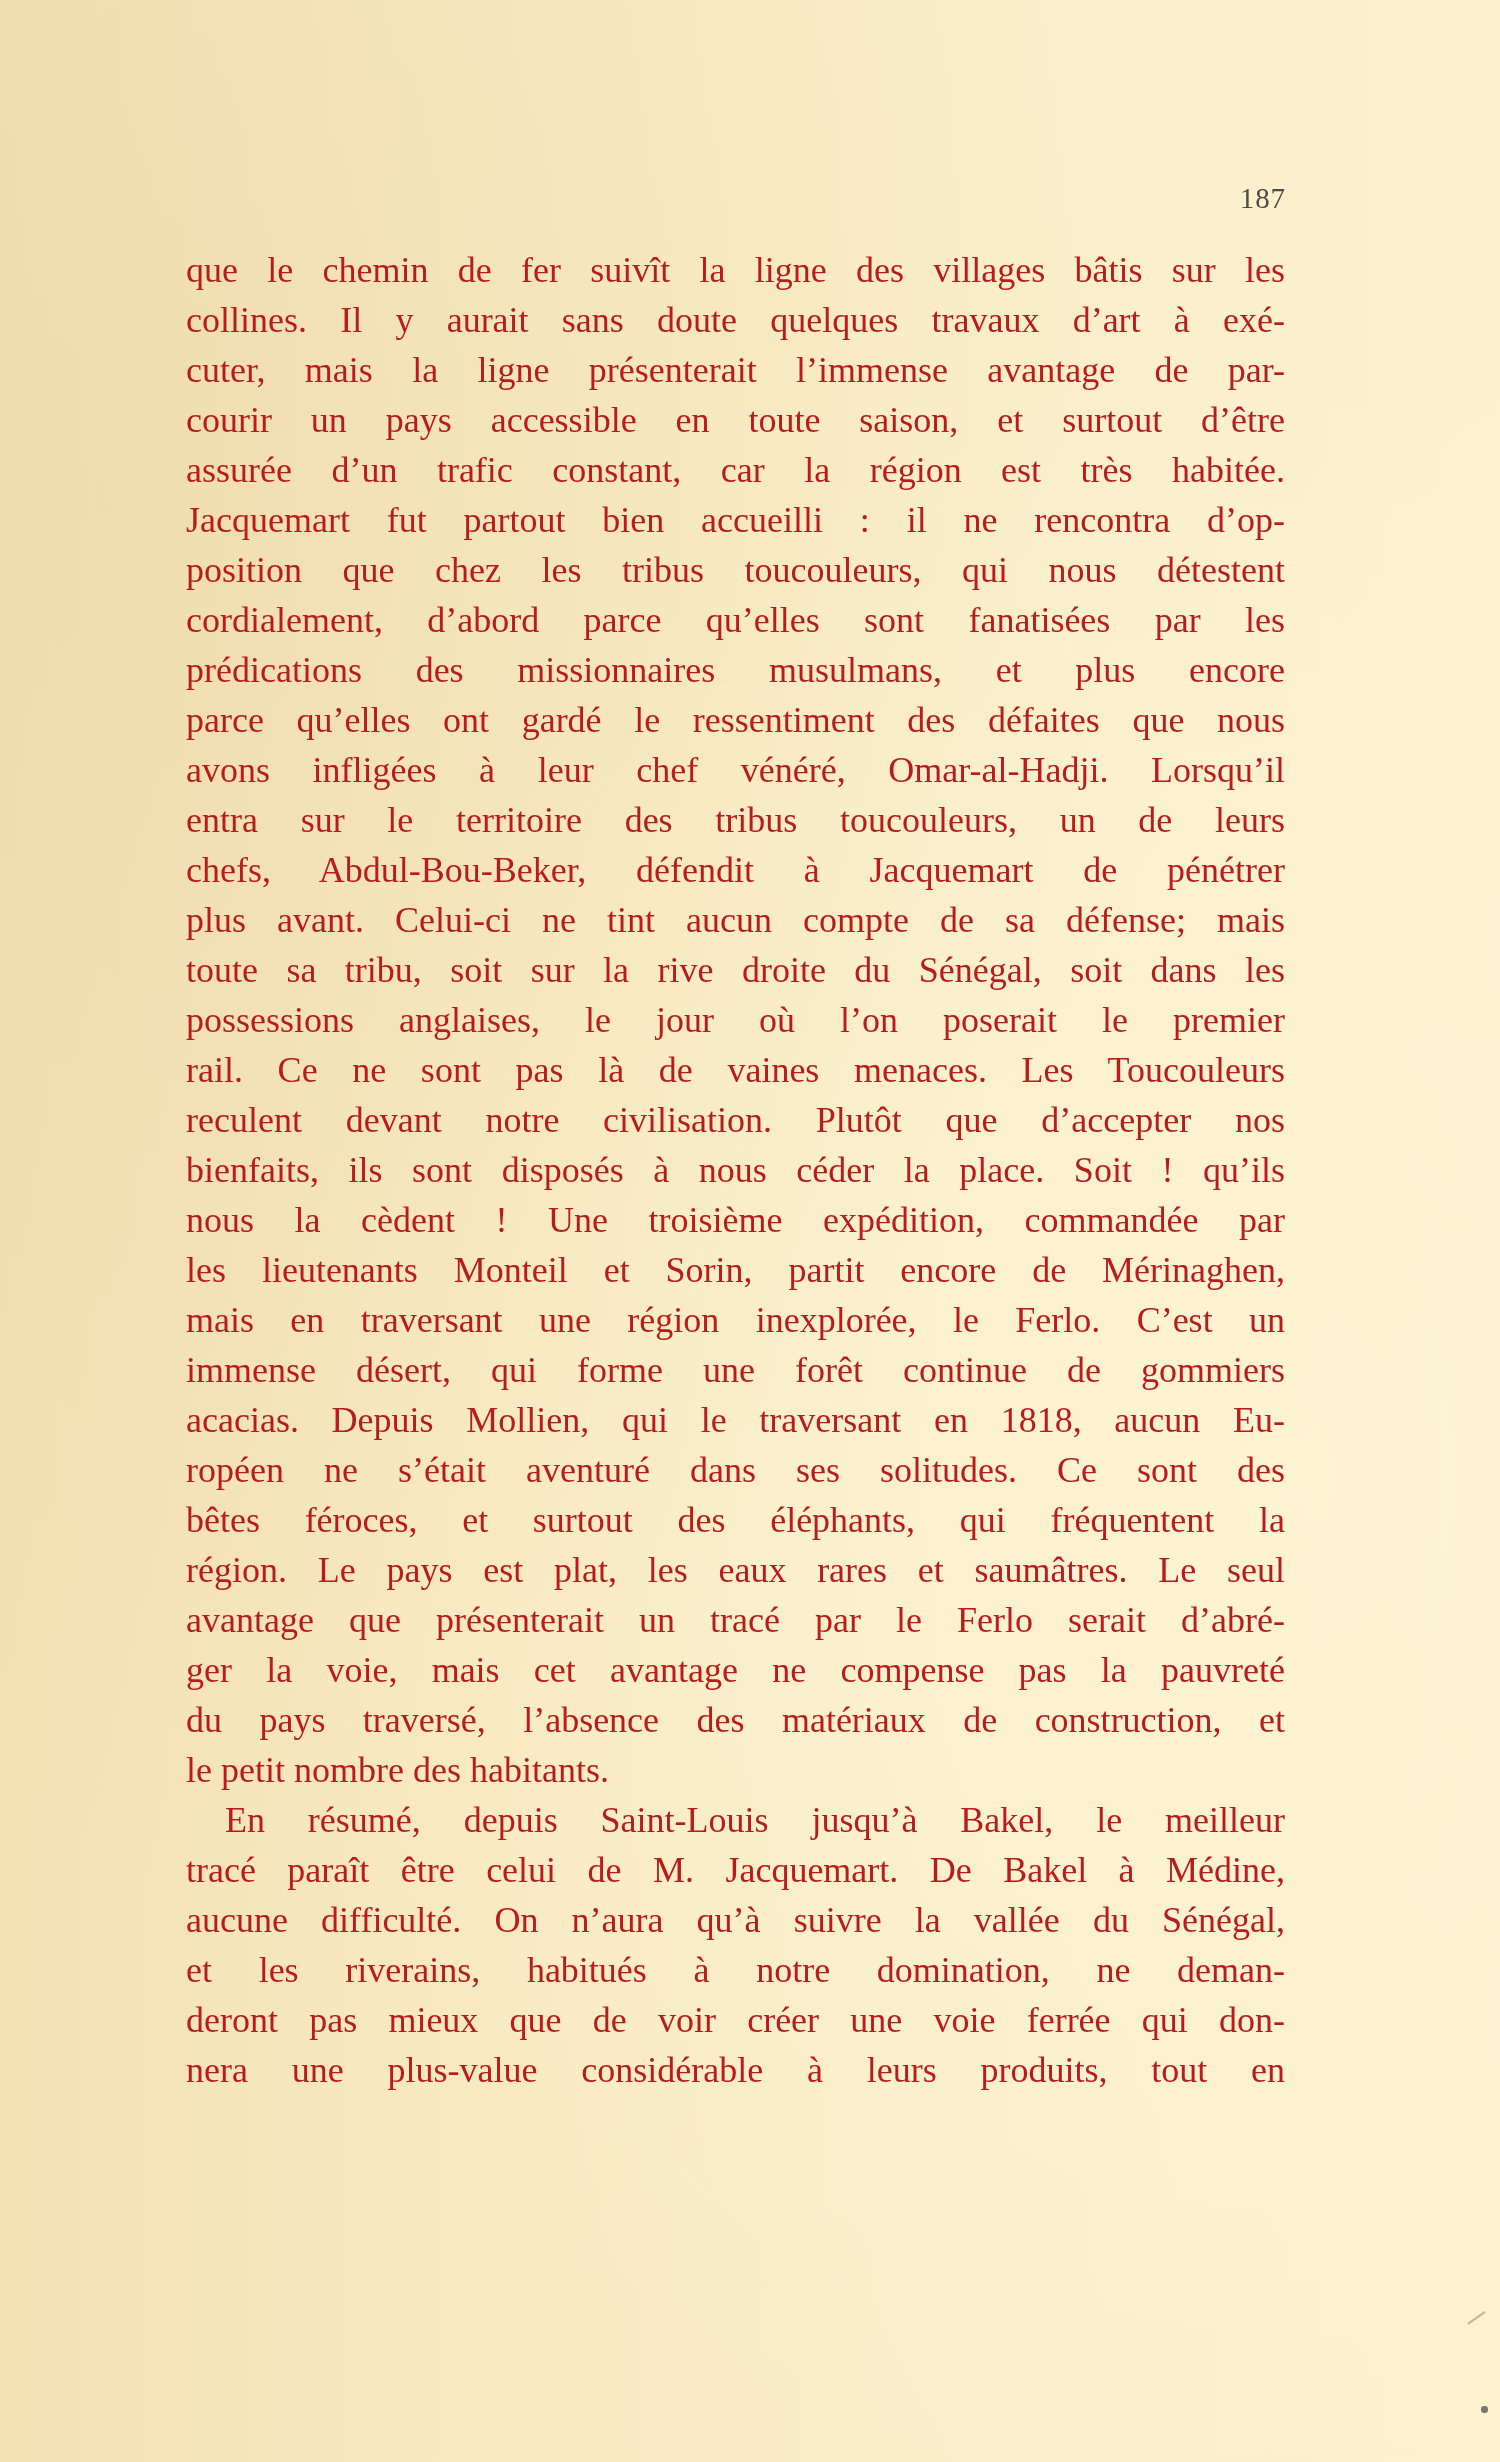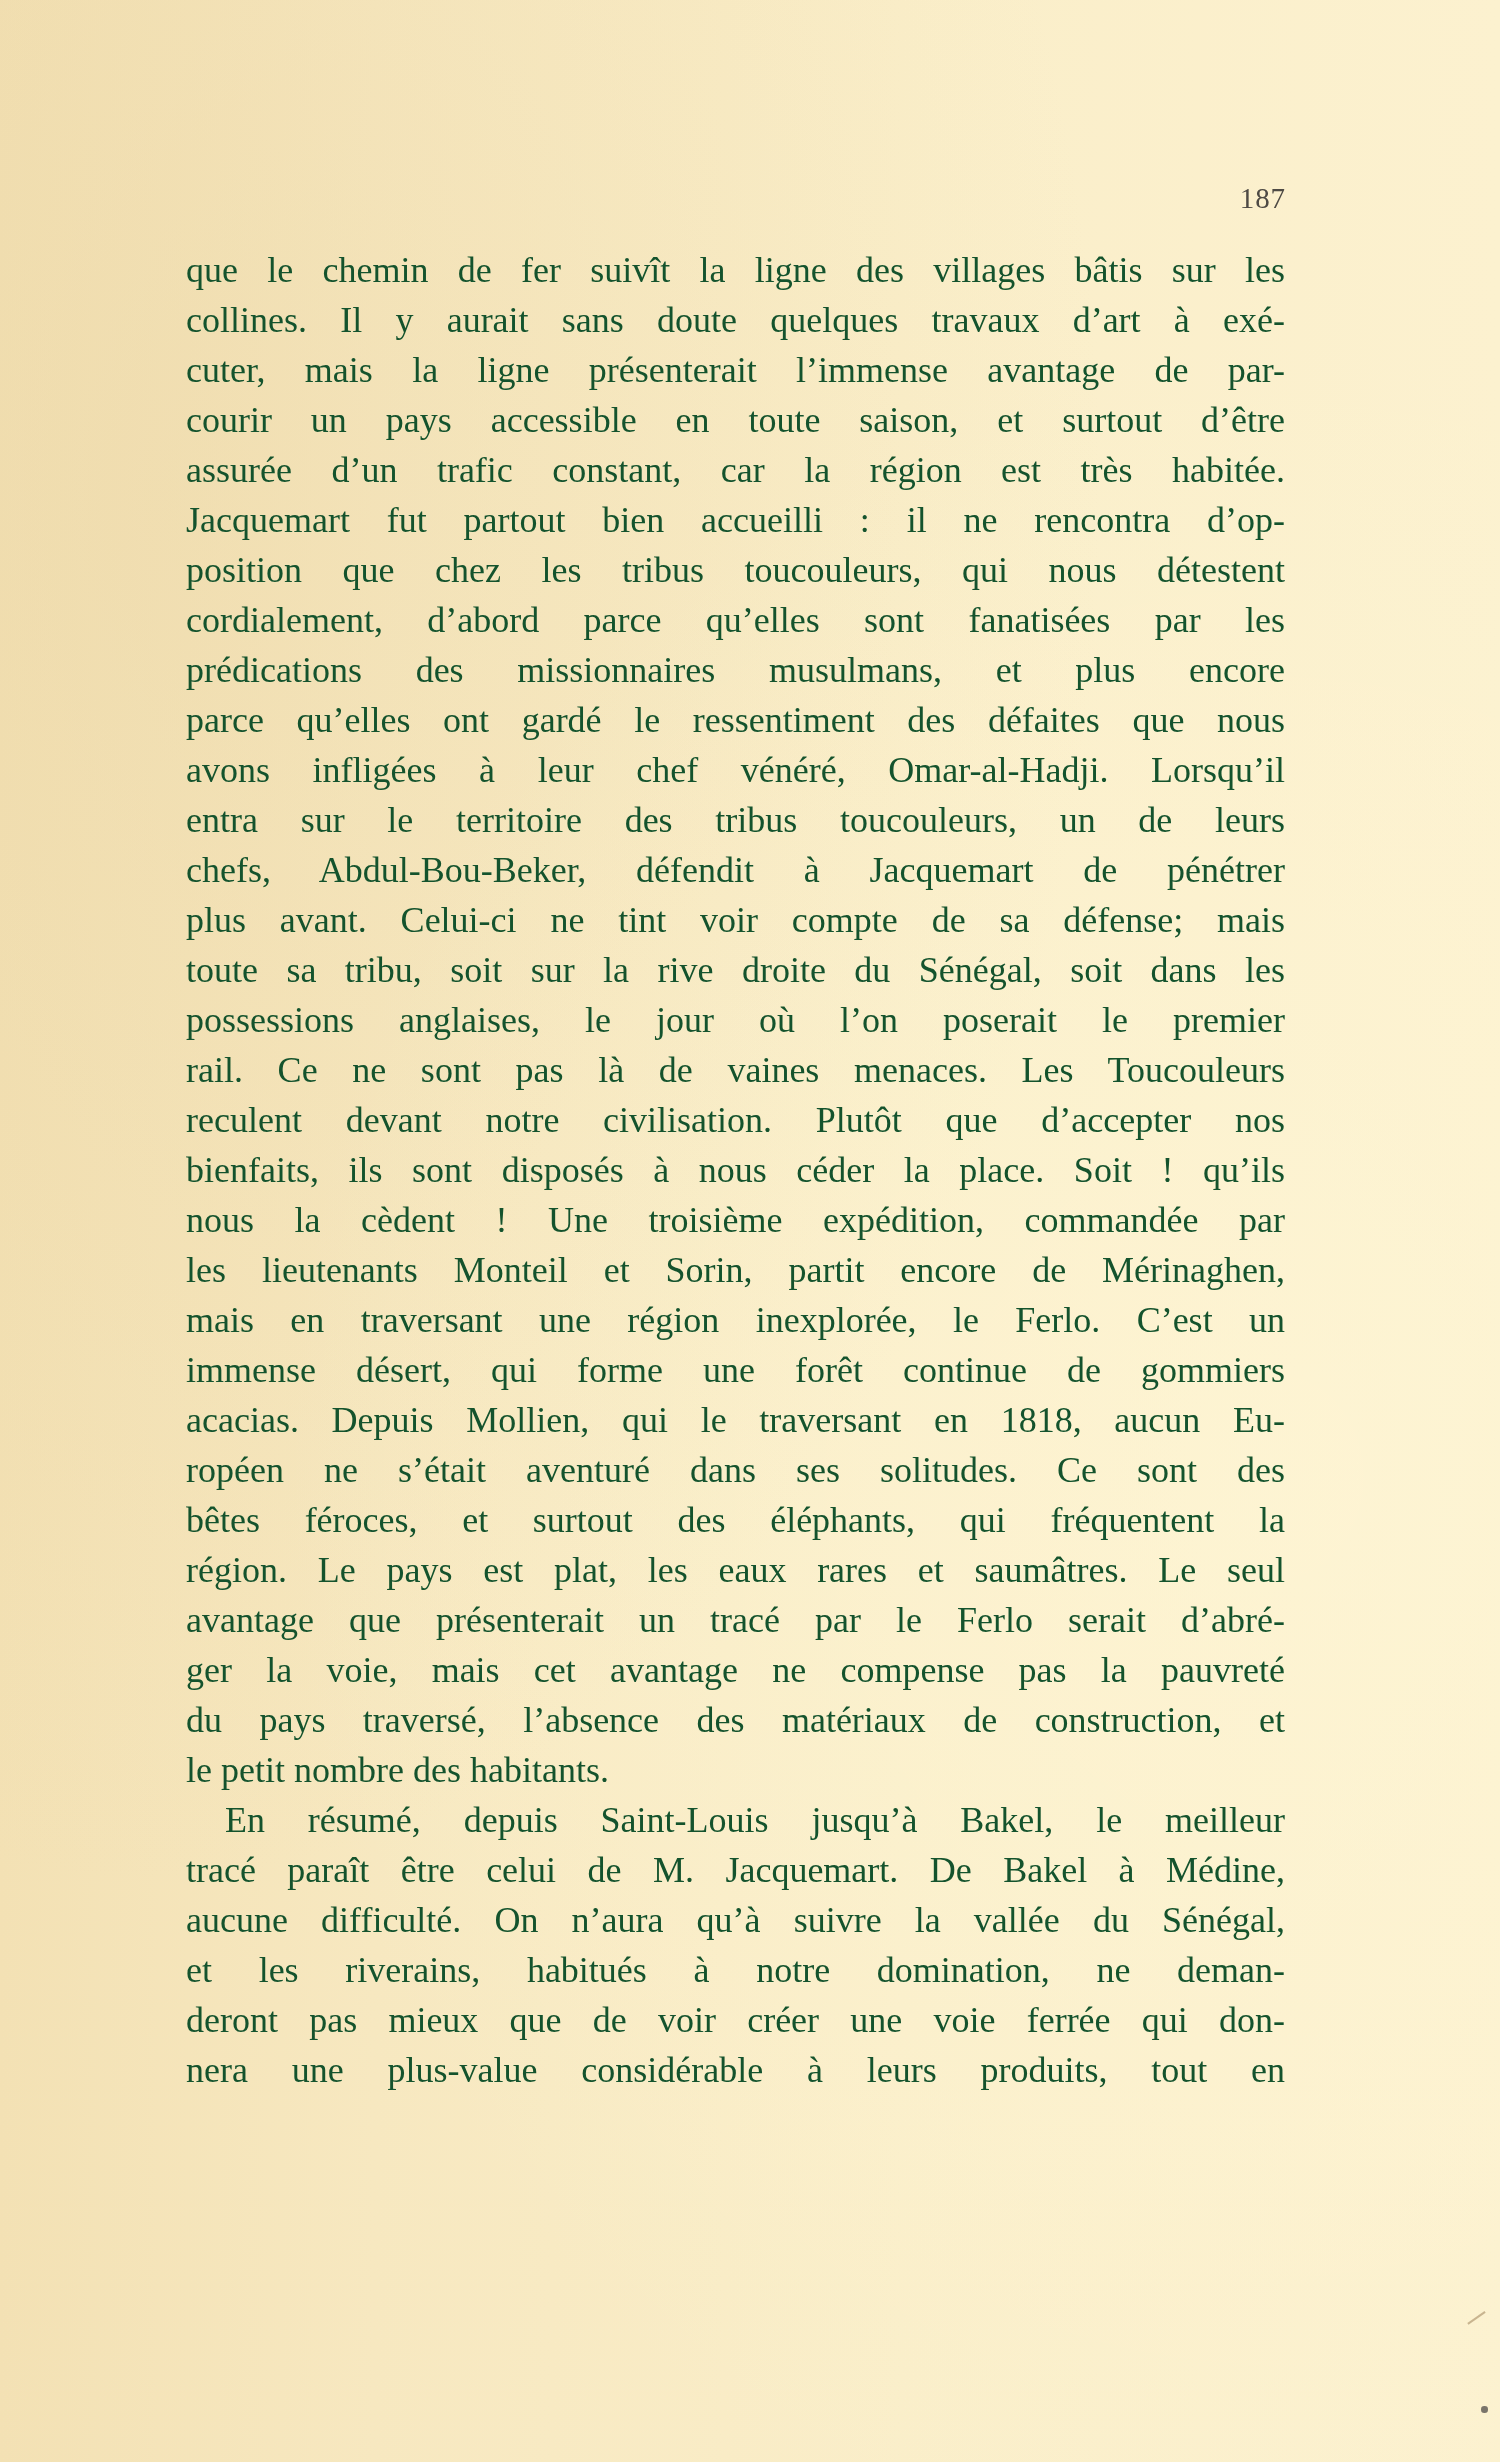--- a/index.html
+++ b/index.html
@@ -57,21 +57,21 @@
     width: 1099px;
   }
   .line {
     display: block;
     height: 50px;
     line-height: 50px;
     font-size: 36px;
     white-space: nowrap;
     text-align: justify;
     text-align-last: justify;
-    color: #14532d;
+    color: #b91c1c;
   }
   .line.last-of-para {
     text-align-last: left;
   }
   .line.indent {
     padding-left: 39px;
   }
   .speck {
     position: absolute;
     left: 1481px;
@@ -109,21 +109,21 @@
       <span class="line">courir un pays accessible en toute saison, et surtout d’être</span>
       <span class="line">assurée d’un trafic constant, car la région est très habitée.</span>
       <span class="line">Jacquemart fut partout bien accueilli : il ne rencontra d’op-</span>
       <span class="line">position que chez les tribus toucouleurs, qui nous détestent</span>
       <span class="line">cordialement, d’abord parce qu’elles sont fanatisées par les</span>
       <span class="line">prédications des missionnaires musulmans, et plus encore</span>
       <span class="line">parce qu’elles ont gardé le ressentiment des défaites que nous</span>
       <span class="line">avons infligées à leur chef vénéré, Omar-al-Hadji. Lorsqu’il</span>
       <span class="line">entra sur le territoire des tribus toucouleurs, un de leurs</span>
       <span class="line">chefs, Abdul-Bou-Beker, défendit à Jacquemart de pénétrer</span>
-      <span class="line">plus avant. Celui-ci ne tint voir compte de sa défense; mais</span>
+      <span class="line">plus avant. Celui-ci ne tint aucun compte de sa défense; mais</span>
       <span class="line">toute sa tribu, soit sur la rive droite du Sénégal, soit dans les</span>
       <span class="line">possessions anglaises, le jour où l’on poserait le premier</span>
       <span class="line">rail. Ce ne sont pas là de vaines menaces. Les Toucouleurs</span>
       <span class="line">reculent devant notre civilisation. Plutôt que d’accepter nos</span>
       <span class="line">bienfaits, ils sont disposés à nous céder la place. Soit ! qu’ils</span>
       <span class="line">nous la cèdent ! Une troisième expédition, commandée par</span>
       <span class="line">les lieutenants Monteil et Sorin, partit encore de Mérinaghen,</span>
       <span class="line">mais en traversant une région inexplorée, le Ferlo. C’est un</span>
       <span class="line">immense désert, qui forme une forêt continue de gommiers</span>
       <span class="line">acacias. Depuis Mollien, qui le traversant en 1818, aucun Eu-</span>

